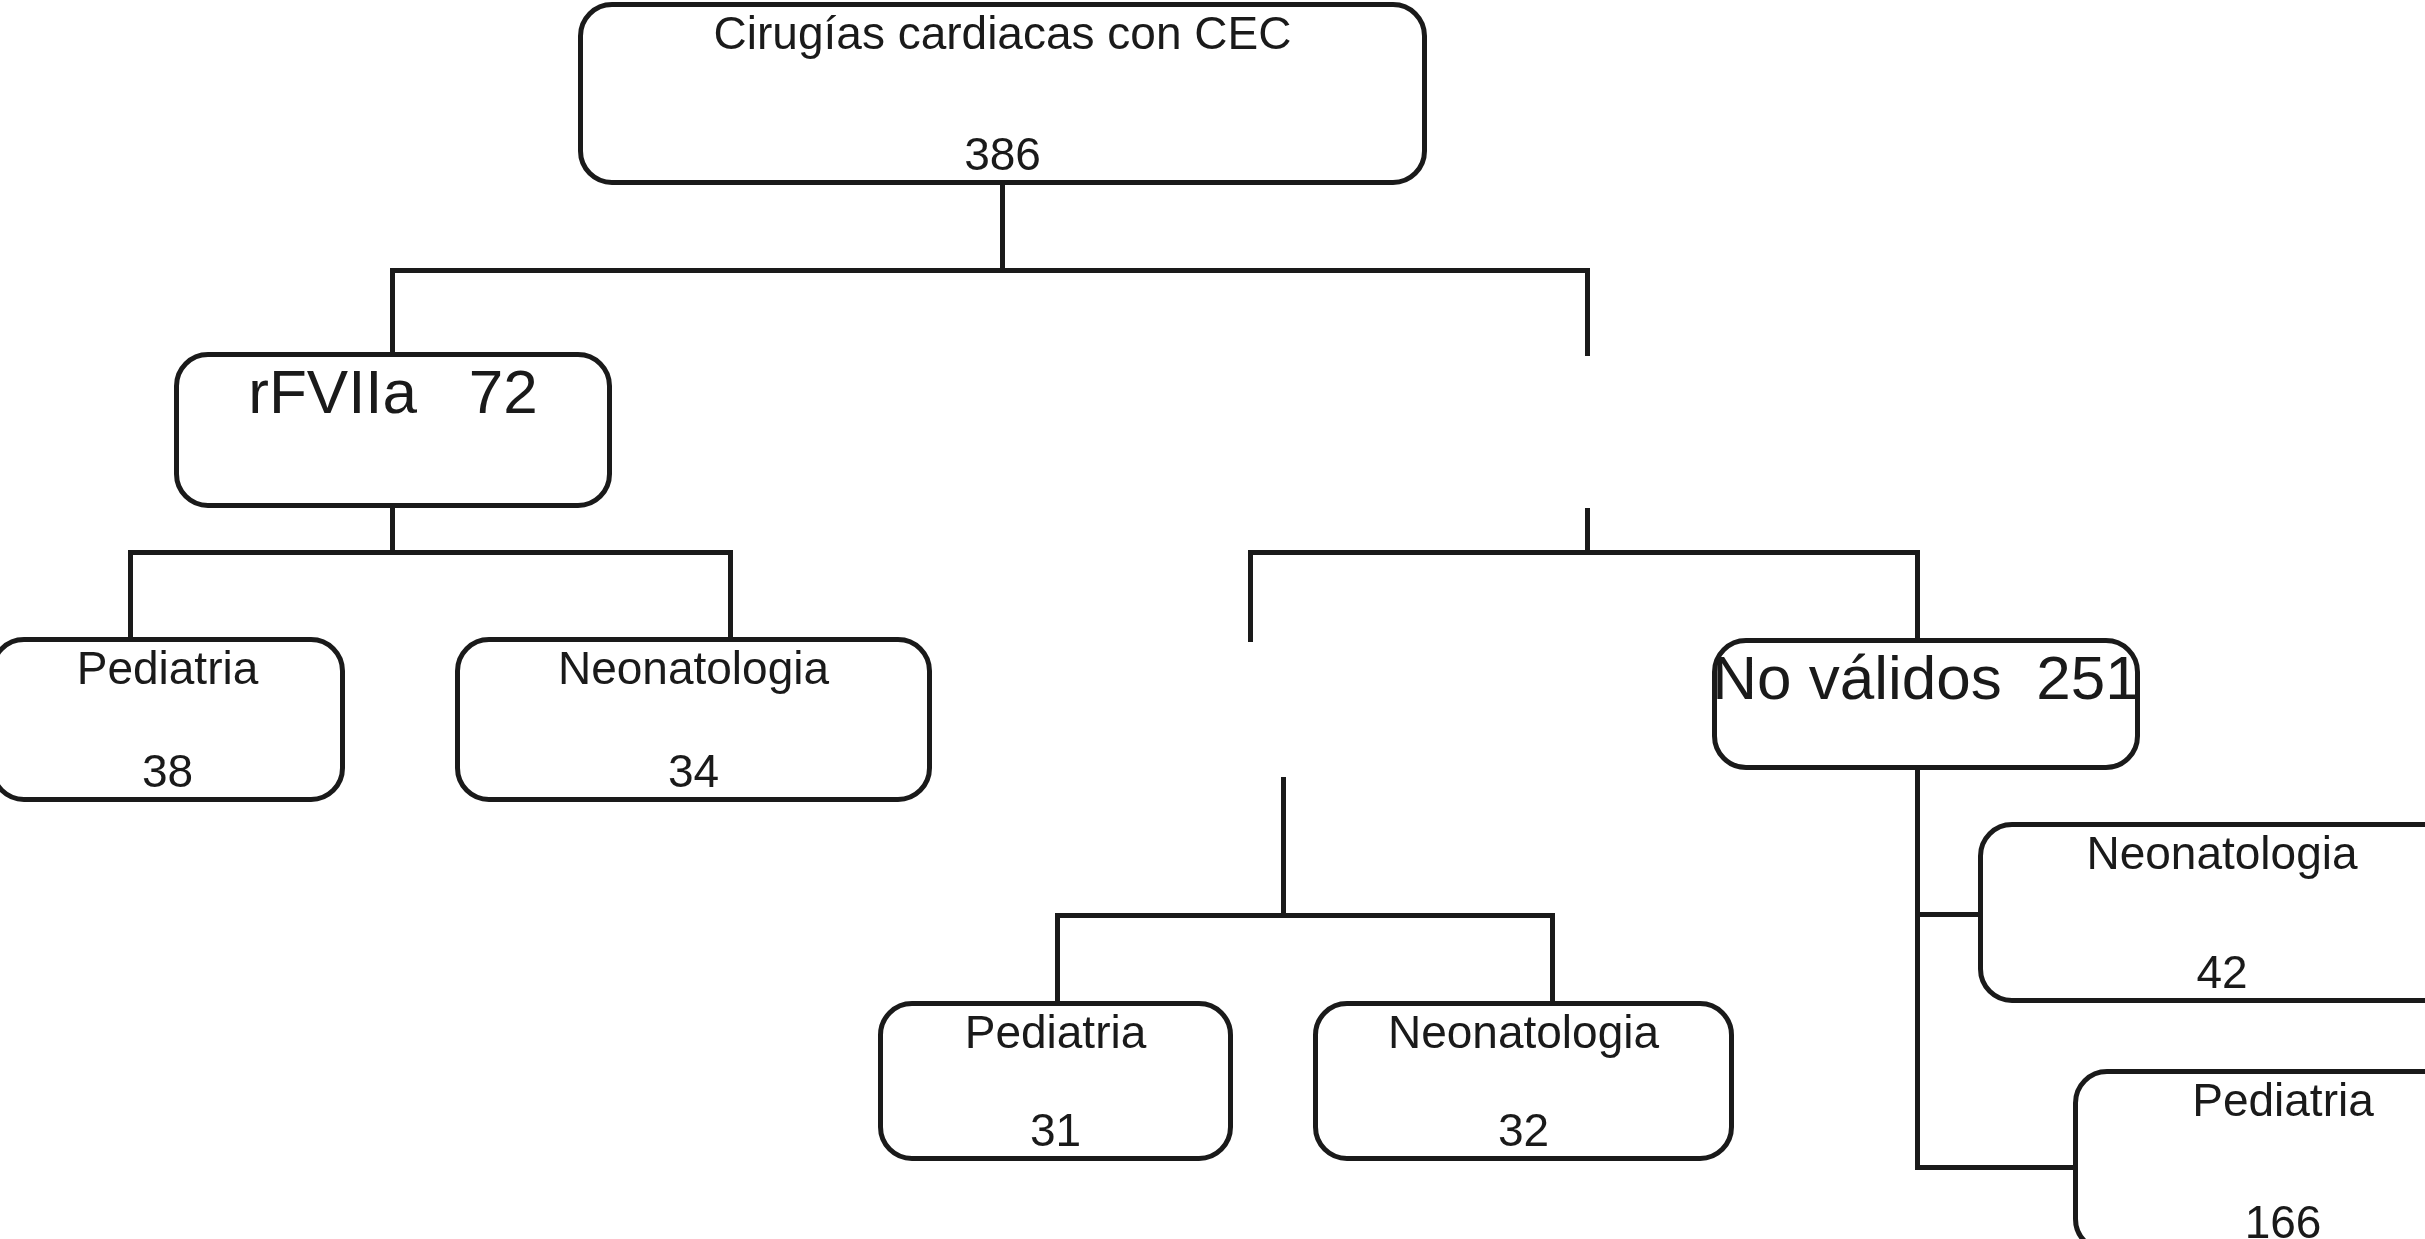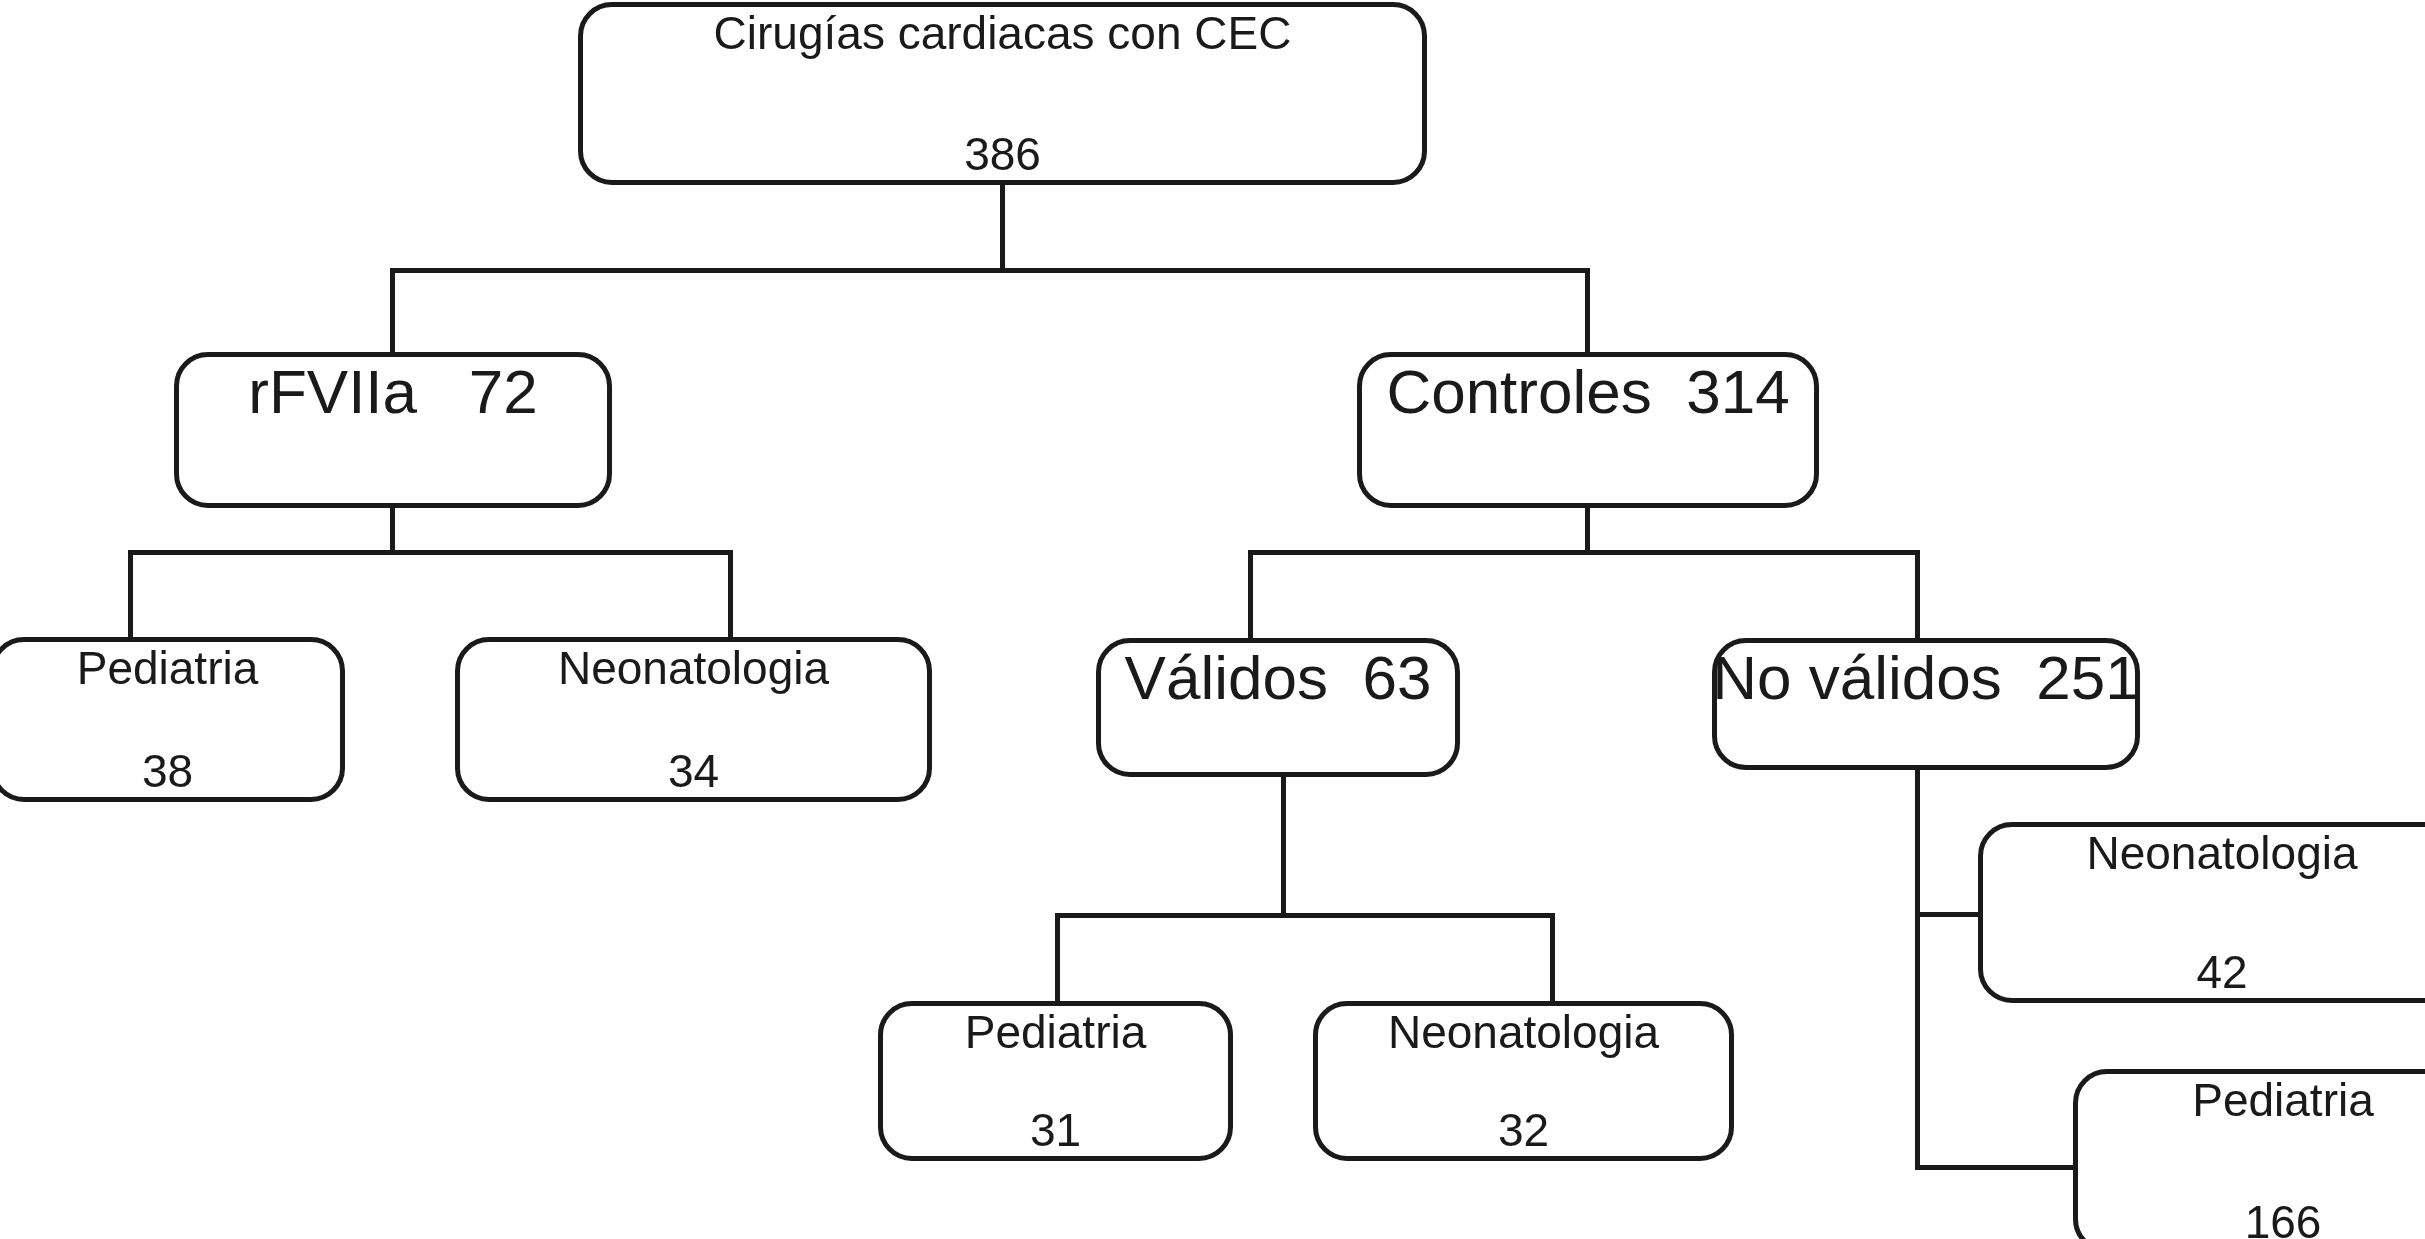--- a/index.html
+++ b/index.html
@@ -84,37 +84,31 @@
 
   <div class="node f-root" style="left:578px; top:2px; width:849px; height:183px;">
     <span class="line1">Cirugías cardiacas con CEC</span>
     <span class="line2">386</span>
   </div>
 
   <div class="node f-mid" style="left:174px; top:352px; width:438px; height:156px;">
     <span class="line1">rFVIIa   72</span>
   </div>
 
-  <div class="node f-mid" style="left:1357px; top:352px; width:462px; height:156px;">
-    <span class="line1">Controles  314</span>
-  </div>
 
   <div class="node f-leaf" style="left:-10px; top:637px; width:355px; height:165px;">
     <span class="line1">Pediatria</span>
     <span class="line2">38</span>
   </div>
 
   <div class="node f-leaf" style="left:455px; top:637px; width:477px; height:165px;">
     <span class="line1">Neonatologia</span>
     <span class="line2">34</span>
   </div>
 
-  <div class="node f-mid" style="left:1096px; top:638px; width:364px; height:139px;">
-    <span class="line1">Válidos  63</span>
-  </div>
 
   <div class="node f-mid" style="left:1712px; top:638px; width:428px; height:132px;">
     <span class="line1">No válidos  251</span>
   </div>
 
   <div class="node f-leaf" style="left:878px; top:1001px; width:355px; height:160px;">
     <span class="line1">Pediatria</span>
     <span class="line2">31</span>
   </div>
 

